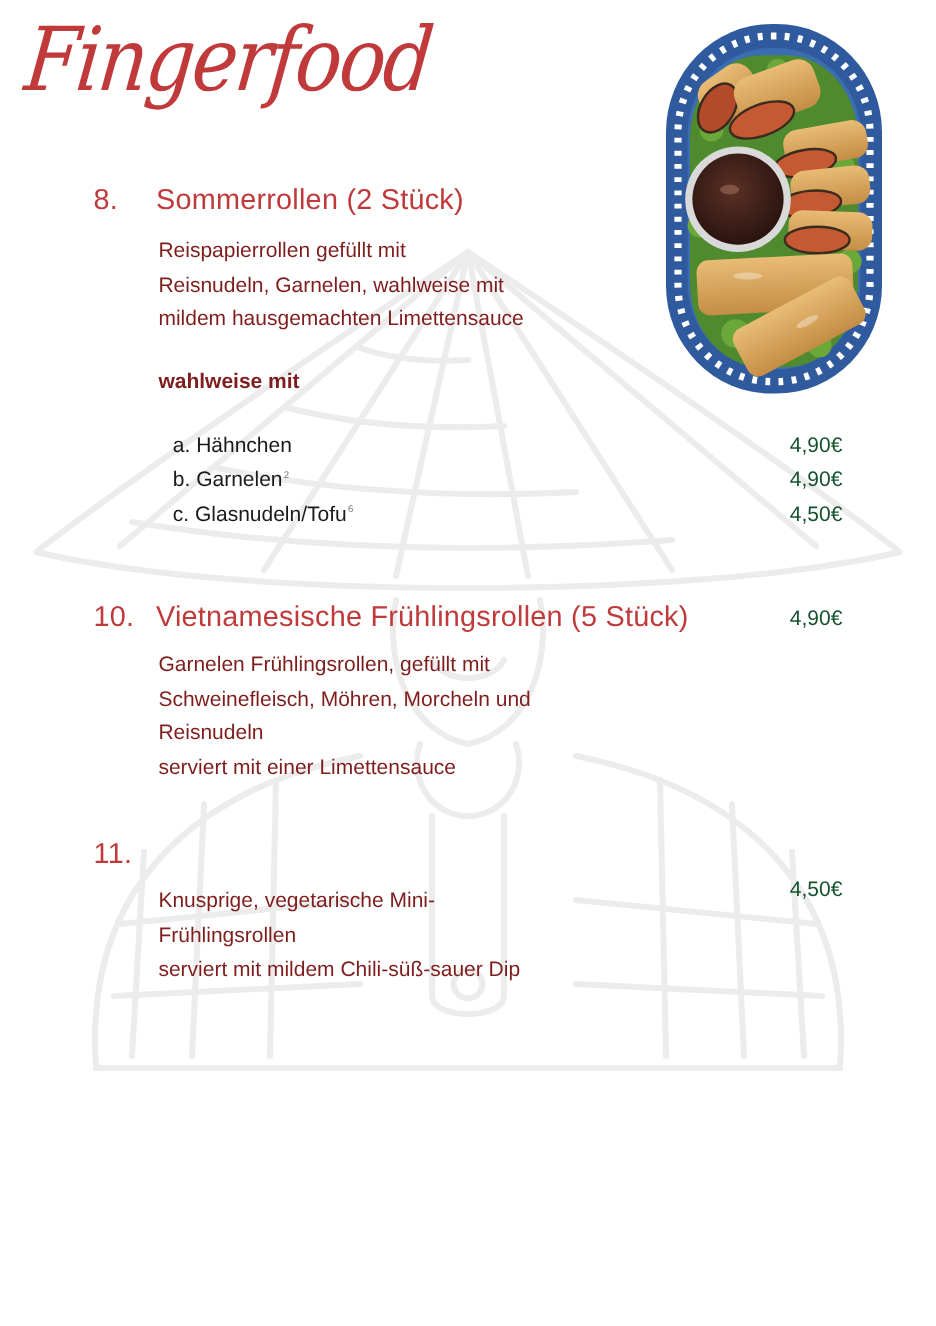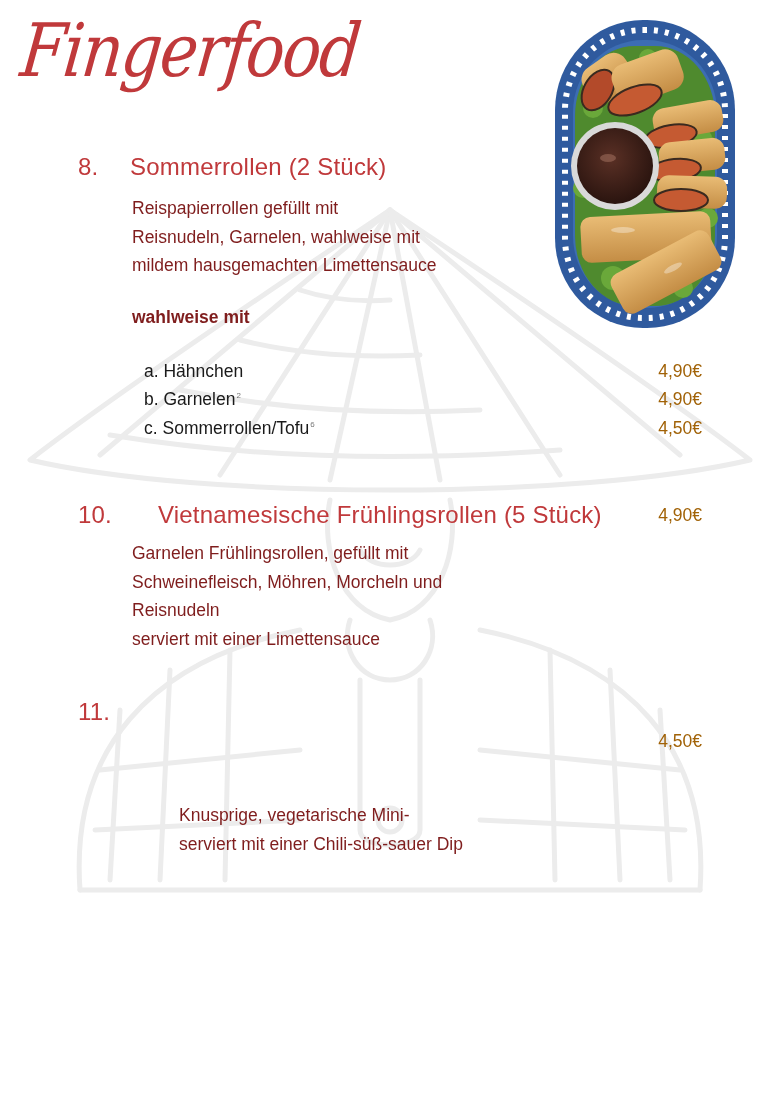--- a/index.html
+++ b/index.html
@@ -74,21 +74,21 @@
       line-height: 28.5px;
       color: #7f1d1d;
     }
     .desc-line { display: block; white-space: nowrap; }
     .price {
       position: absolute;
       z-index: 2;
       right: 78px;
       font-family: "Liberation Sans", "DejaVu Sans", sans-serif;
       font-size: 17.5px;
-      color: #a16207;
+      color: #14532d;
       text-align: right;
     }
     .variant {
       position: absolute;
       z-index: 2;
       left: 132px;
       font-family: "Liberation Sans", "DejaVu Sans", sans-serif;
       font-size: 17.5px;
       color: #1a1a1a;
       white-space: nowrap;
@@ -216,36 +216,37 @@
   <span>a. Hähnchen</span>
 </div>
 <div class="price" style="top:361px;">4,90€</div>
 
 <div class="variant" style="top:389px;">
   <span>b. Garnelen</span><sup>2</sup>
 </div>
 <div class="price" style="top:389px;">4,90€</div>
 
 <div class="variant" style="top:418px;">
-  <span>c. Sommerrollen/Tofu</span><sup>6</sup>
+  <span>c. Glasnudeln/Tofu</span><sup>6</sup>
 </div>
 <div class="price" style="top:418px;">4,50€</div>
 
-<div class="item-head" style="left:78px; top:501px;gap:28px;">
+<div class="item-head" style="left:78px; top:501px;">
   <span class="item-number">10.</span>
   <span class="item-name">Vietnamesische Frühlingsrollen (5 Stück)</span>
 </div>
 <div class="price" style="top:505px;">4,90€</div>
 <div class="desc" style="top:539px;">
   <span class="desc-line">Garnelen Frühlingsrollen, gefüllt mit</span>
   <span class="desc-line">Schweinefleisch, Möhren, Morcheln und</span>
   <span class="desc-line">Reisnudeln</span>
   <span class="desc-line">serviert mit einer Limettensauce</span>
 </div>
 
 <div class="item-head" style="left:78px; top:698px;">
   <span class="item-number">11.</span>
 </div>
 <div class="price" style="top:731px;">4,50€</div>
-<div class="desc" style="top:801px;margin-left:47px;">
+<div class="desc" style="top:736px;">
   <span class="desc-line">Knusprige, vegetarische Mini-</span>
-  <span class="desc-line">serviert mit einer Chili-süß-sauer Dip</span>
+  <span class="desc-line">Frühlingsrollen</span>
+  <span class="desc-line">serviert mit mildem Chili-süß-sauer Dip</span>
 </div>
 
 </body></html>

